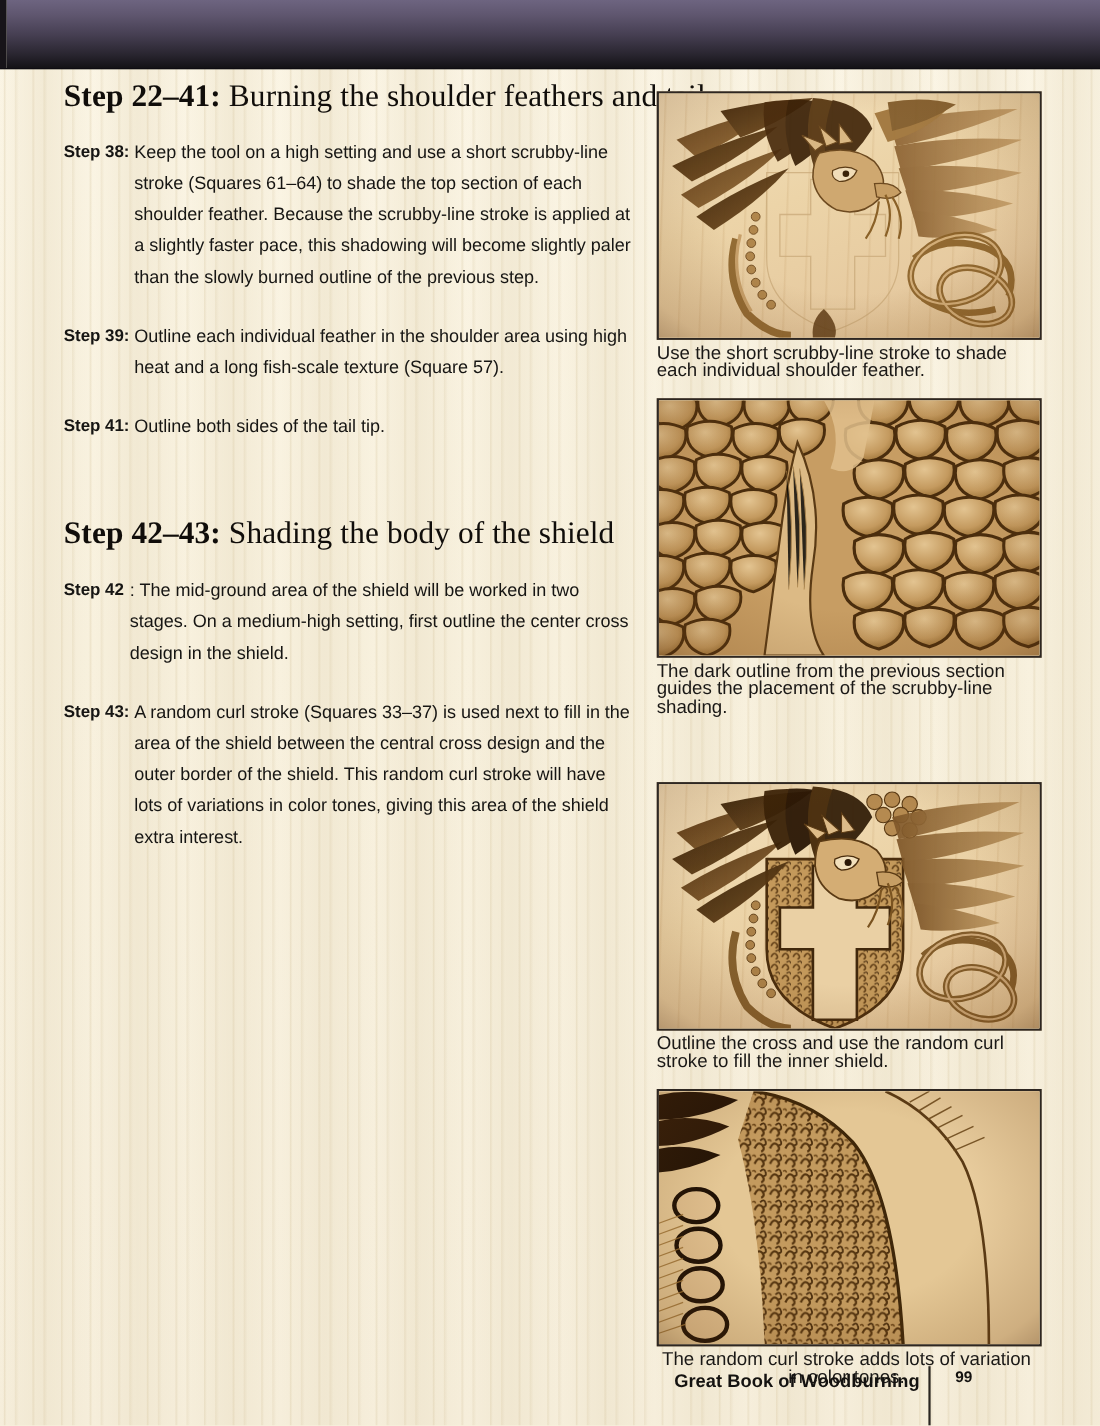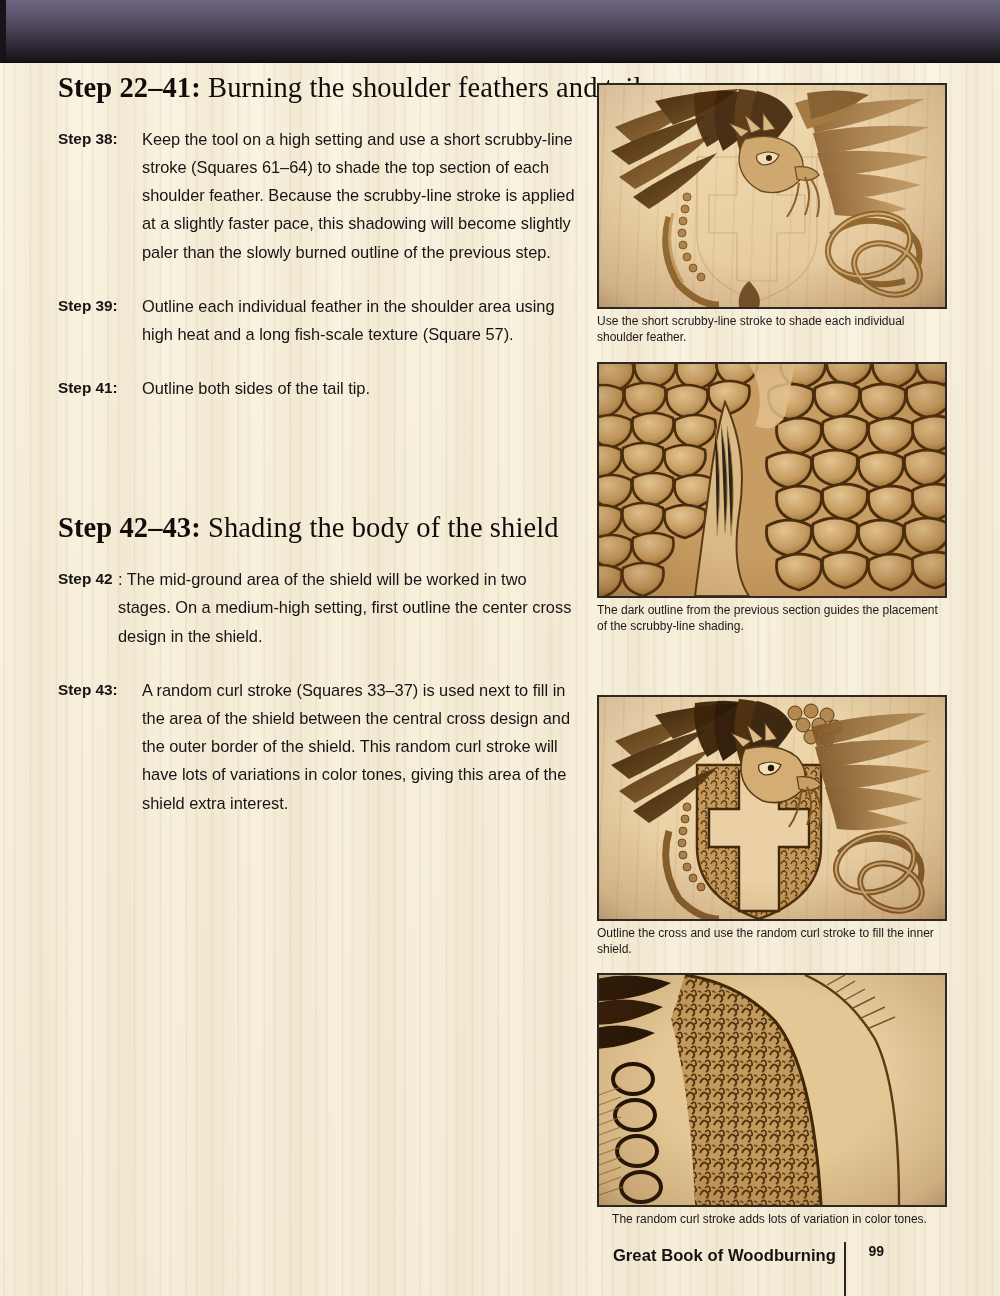--- a/index.html
+++ b/index.html
@@ -83,21 +83,21 @@
   .section-heading .h-step {
     font-weight: bold;
   }
   .section-heading .h-title {
     font-weight: normal;
   }
 
   
   .step {
     position: relative;
-    padding-left: 84px;
+    padding-left: 64px;
     margin-bottom: 26px;
     font-size: 16.4px;
     line-height: 28.2px;
     color: #161513;
     letter-spacing: -0.02px;
   }
   .step .step-label {
     position: absolute;
     left: 0;
     top: 0;
@@ -116,21 +116,21 @@
     position: relative;
     overflow: hidden;
     background: #e8d2a8;
   }
   .photo.tall { height: 222px; }
   .photo.scales { height: 232px; }
   .photo.shield2 { height: 222px; }
   .photo.curls { height: 230px; }
 
   .caption {
-    font-size: 12px;
+    font-size: 17px;
     line-height: 16.4px;
     color: #1a1816;
     margin-top: 4px;
     margin-bottom: 0;
     width: 345px;
   }
 
   
   .wood {
     position: absolute;
@@ -224,21 +224,21 @@
         <span class="step-label">Step 39:</span>
         <span class="step-text">Outline each individual feather in the shoulder area using high heat and a long fish-scale texture (Square 57).</span>
       </p>
 
 
       <p class="step" style="margin-bottom:2px;">
         <span class="step-label">Step 41:</span>
         <span class="step-text">Outline both sides of the tail tip.</span>
       </p>
 
-      <h2 class="section-heading" style="margin-top:110px;">
+      <h2 class="section-heading" style="margin-top:68px;">
         <span class="h-step">Step 42–43:</span>
         <span class="h-title">Shading the body of the shield</span>
       </h2>
 
       <p class="step" style="padding-left:60px;">
         <span class="step-label">Step 42</span>
         <span class="step-text">: The mid-ground area of the shield will be worked in two stages. On a medium-high setting, first outline the center cross design in the shield.</span>
       </p>
 
       <p class="step">

